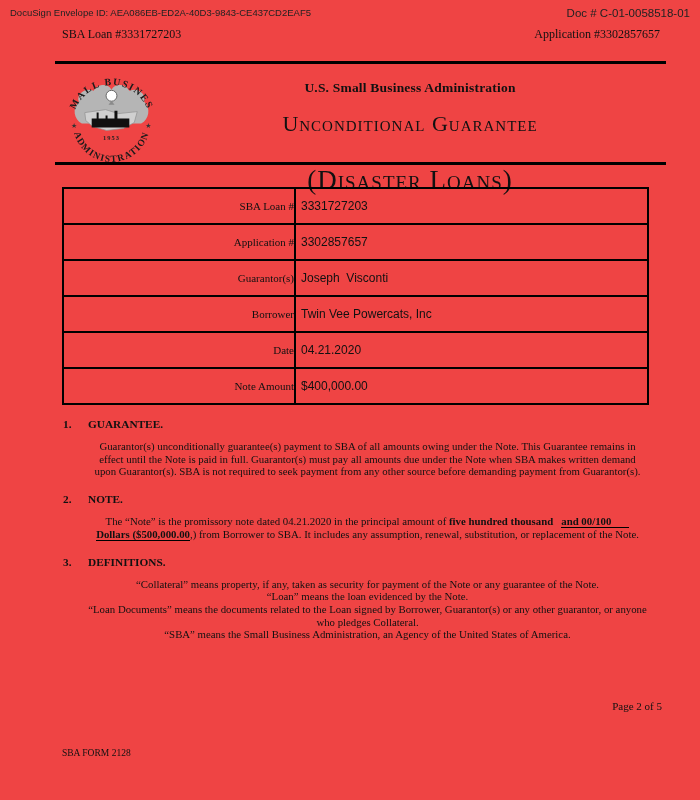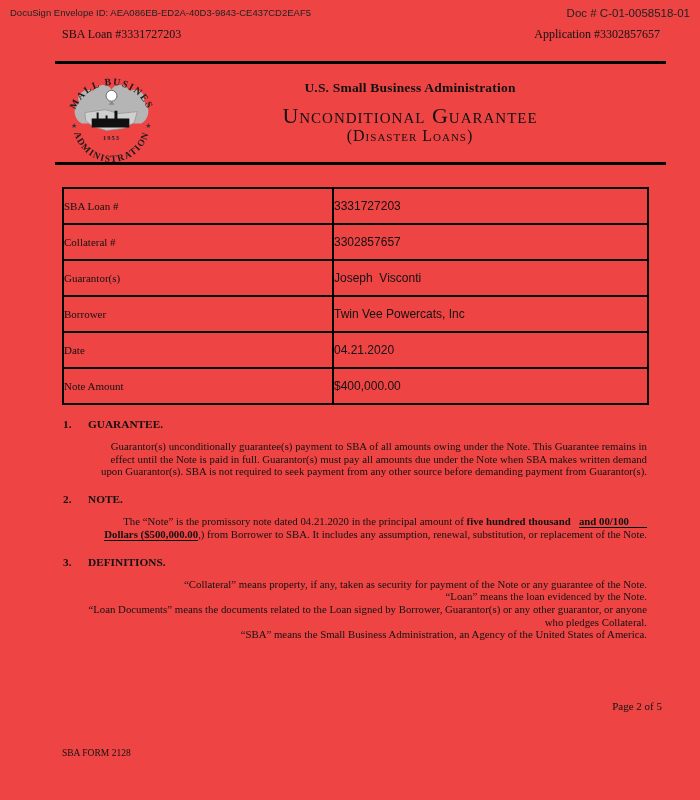--- a/index.html
+++ b/index.html
@@ -16,36 +16,36 @@
   .ref-row { position:absolute; top:27px; left:62px; right:40px; display:flex; justify-content:space-between; font-size:12px; }
 
   
   .rule { position:absolute; left:55px; width:611px; height:3px; background:#000; }
   .rule-top { top:61px; }
   .rule-bottom { top:162px; }
 
   
   .seal { position:absolute; left:62px; top:74px; width:99px; height:99px; }
   .titles { position:absolute; left:180px; top:80px; width:460px; text-align:center; }
-  .agency { font-size:13.5px; font-weight:bold; letter-spacing:.2px; margin-bottom:8px; }
+  .agency { font-size:13.5px; font-weight:bold; letter-spacing:.2px; margin-bottom:16px; }
   .doc-title { font-size:22px; font-variant:small-caps; letter-spacing:1px; line-height:1.05; }
-  .doc-subtitle { font-size:16px; font-variant:small-caps; letter-spacing:1px; line-height:1.1; }
+  .doc-subtitle { font-size:27px; font-variant:small-caps; letter-spacing:1px; line-height:1.1;margin-top:31px; }
 
   
   .loan-table { position:absolute; top:187px; left:62px; width:587px; border-collapse:collapse; }
   .loan-table td { border:2px solid #000; height:36px; vertical-align:middle; }
-  .loan-table td.lbl { width:270px; text-align:left; font-size:11px; }
-  .loan-table td.val { font-family:"Liberation Sans", sans-serif; font-size:12px; white-space:pre; }
+  .loan-table td.lbl { width:232px; text-align:right; font-size:11px; }
+  .loan-table td.val { font-family:"Liberation Sans", sans-serif; font-size:12px; padding-left:5px; white-space:pre; }
 
   
   .sections { position:absolute; top:418px; left:63px; width:584px; font-size:10.8px; line-height:1.17; }
   .section { margin-bottom:15px; }
   .sec-head { display:flex; font-weight:bold; font-size:11.3px; }
   .sec-num { width:25px; flex:none; }
-  .sec-body { margin-left:25px; margin-top:9px; text-align:right; }
+  .sec-body { margin-left:25px; margin-top:9px; text-align:center; }
   .def-line { margin:0; }
   b.amt { font-weight:bold; }
   .fill { font-weight:bold; border-bottom:1.2px solid #000; }
   .fill-pad { padding-right:18px; }
 
   
   .pg-num { position:absolute; top:700px; right:38px; font-size:11px; }
   .form-num { position:absolute; top:748px; left:62px; font-size:9.5px; }
 
   
@@ -97,21 +97,21 @@
 
   <div class="rule rule-bottom"></div>
 
   <table class="loan-table">
     <tbody>
         <tr>
           <td class="lbl">SBA Loan #</td>
           <td class="val">3331727203</td>
         </tr>
         <tr>
-          <td class="lbl">Collateral #</td>
+          <td class="lbl">Application #</td>
           <td class="val">3302857657</td>
         </tr>
         <tr>
           <td class="lbl">Guarantor(s)</td>
           <td class="val">Joseph  Visconti</td>
         </tr>
         <tr>
           <td class="lbl">Borrower</td>
           <td class="val">Twin Vee Powercats, Inc</td>
         </tr>

